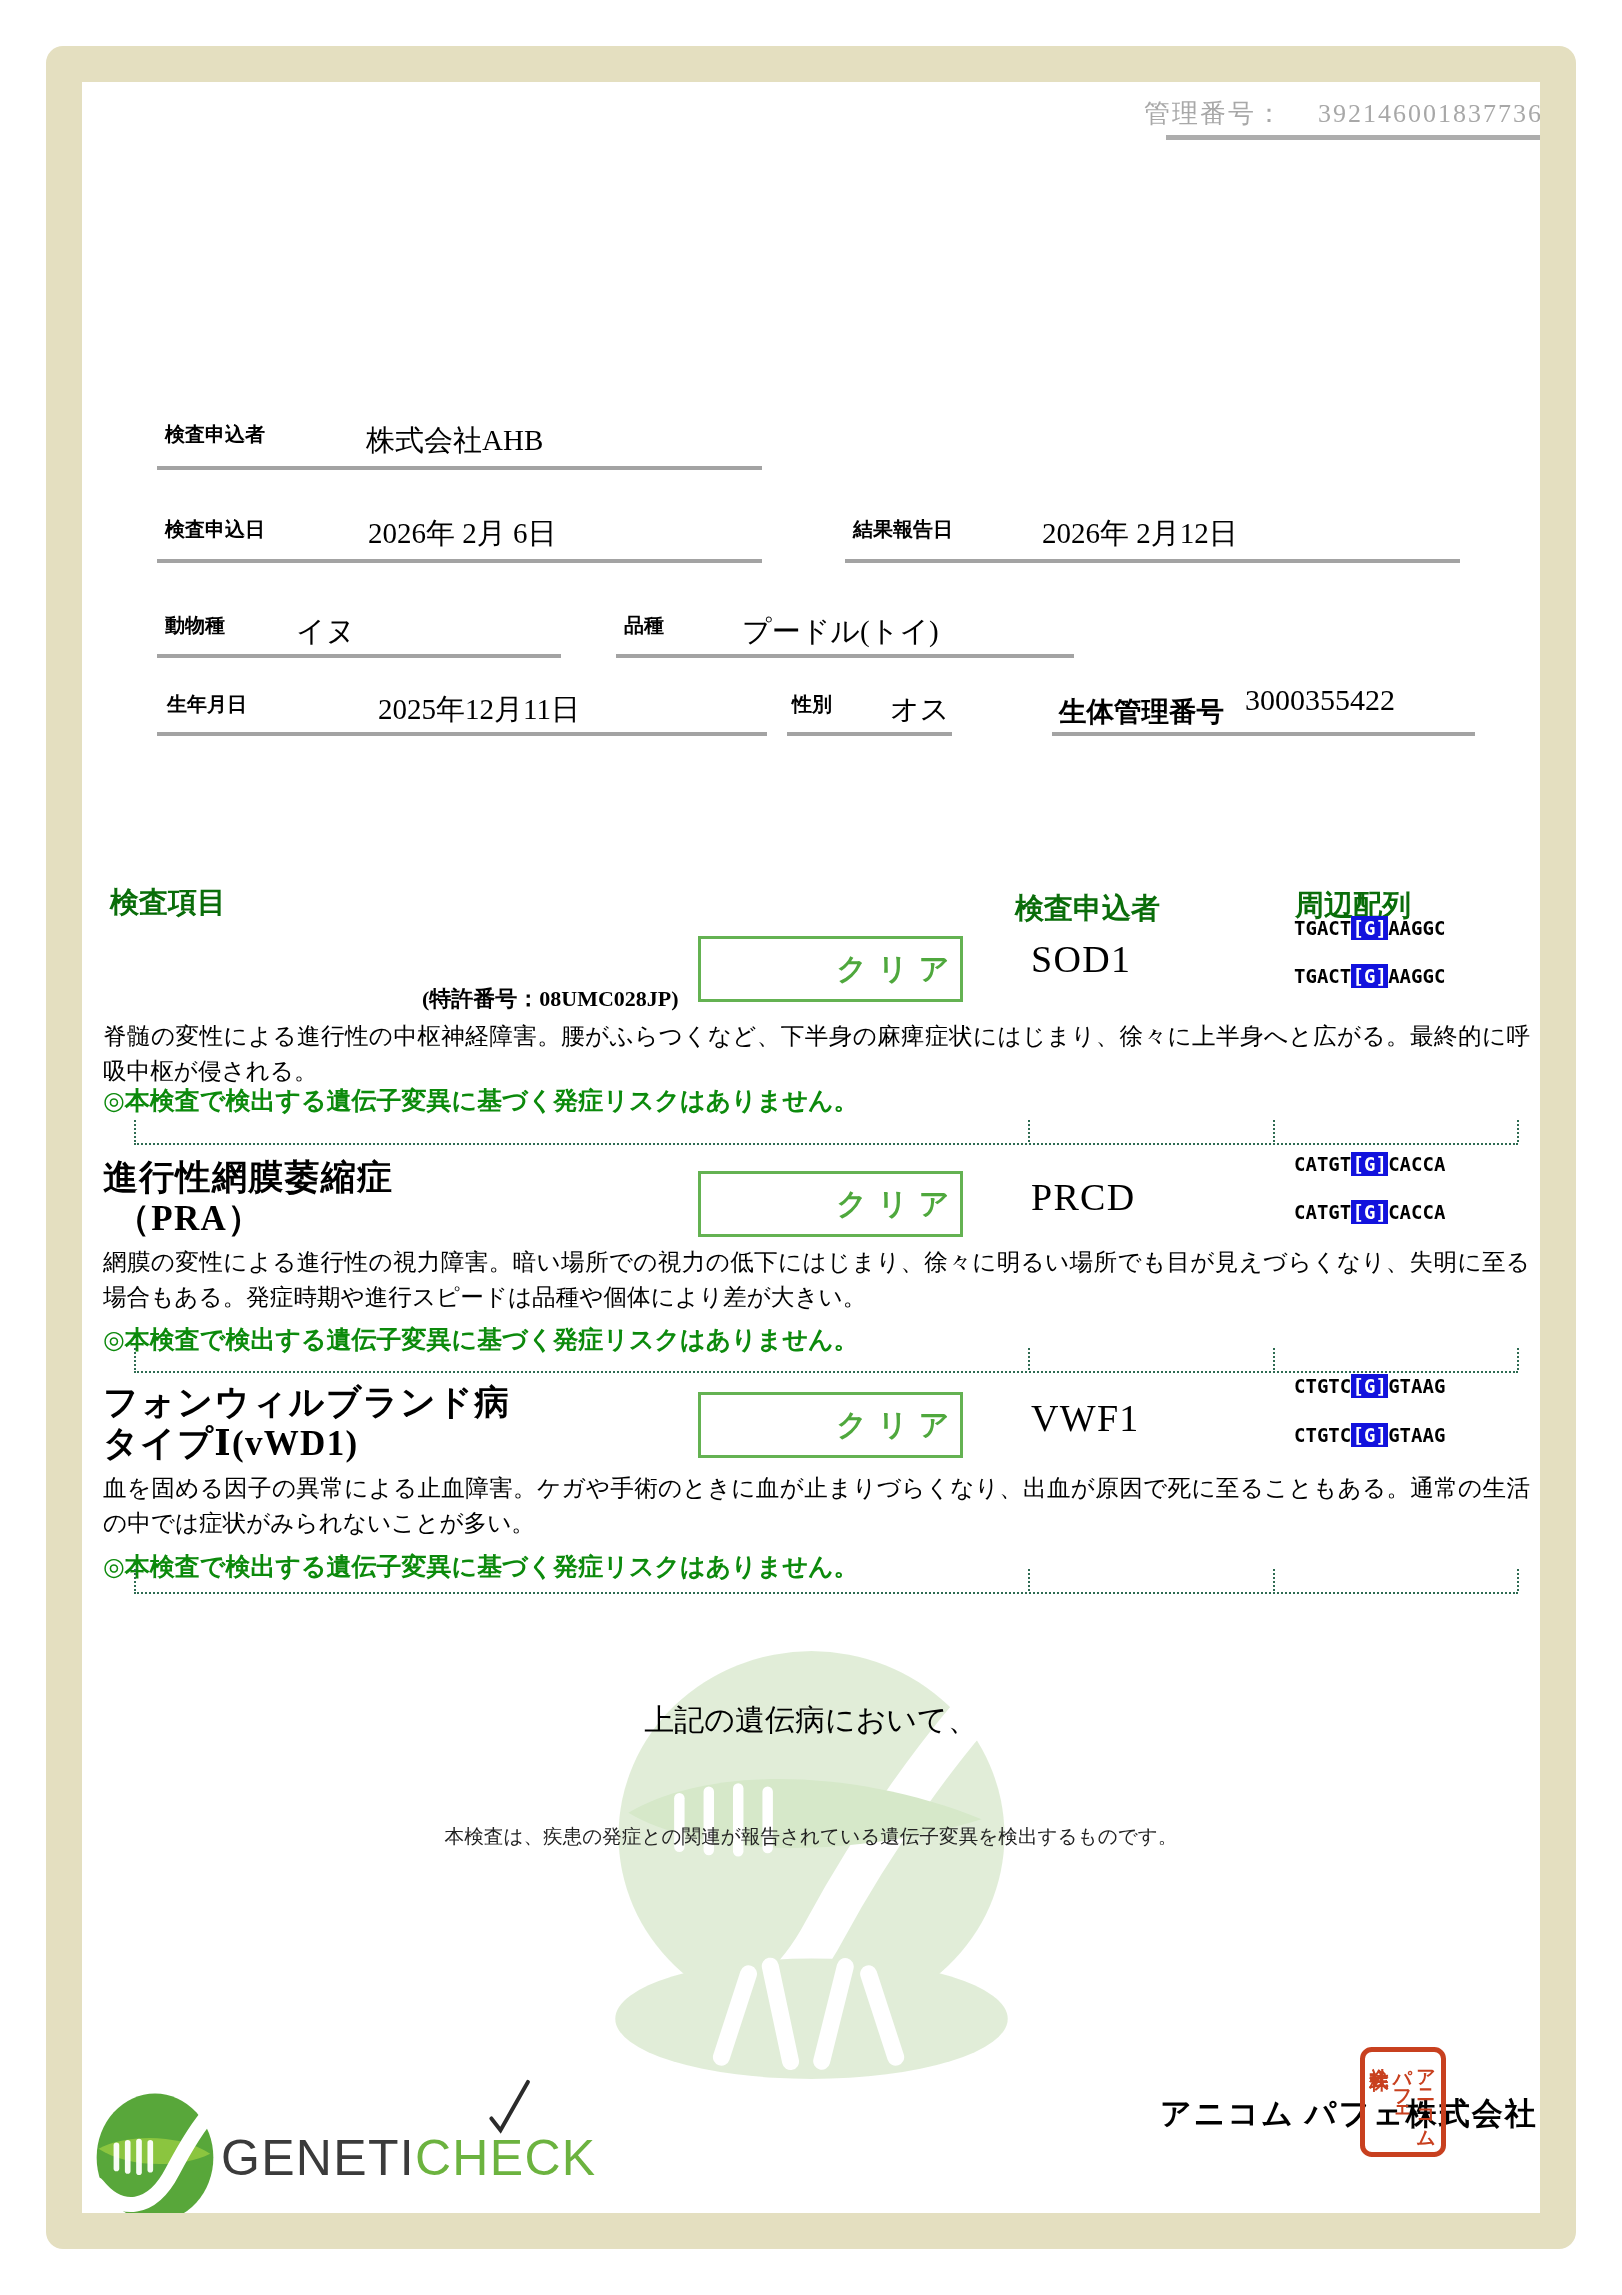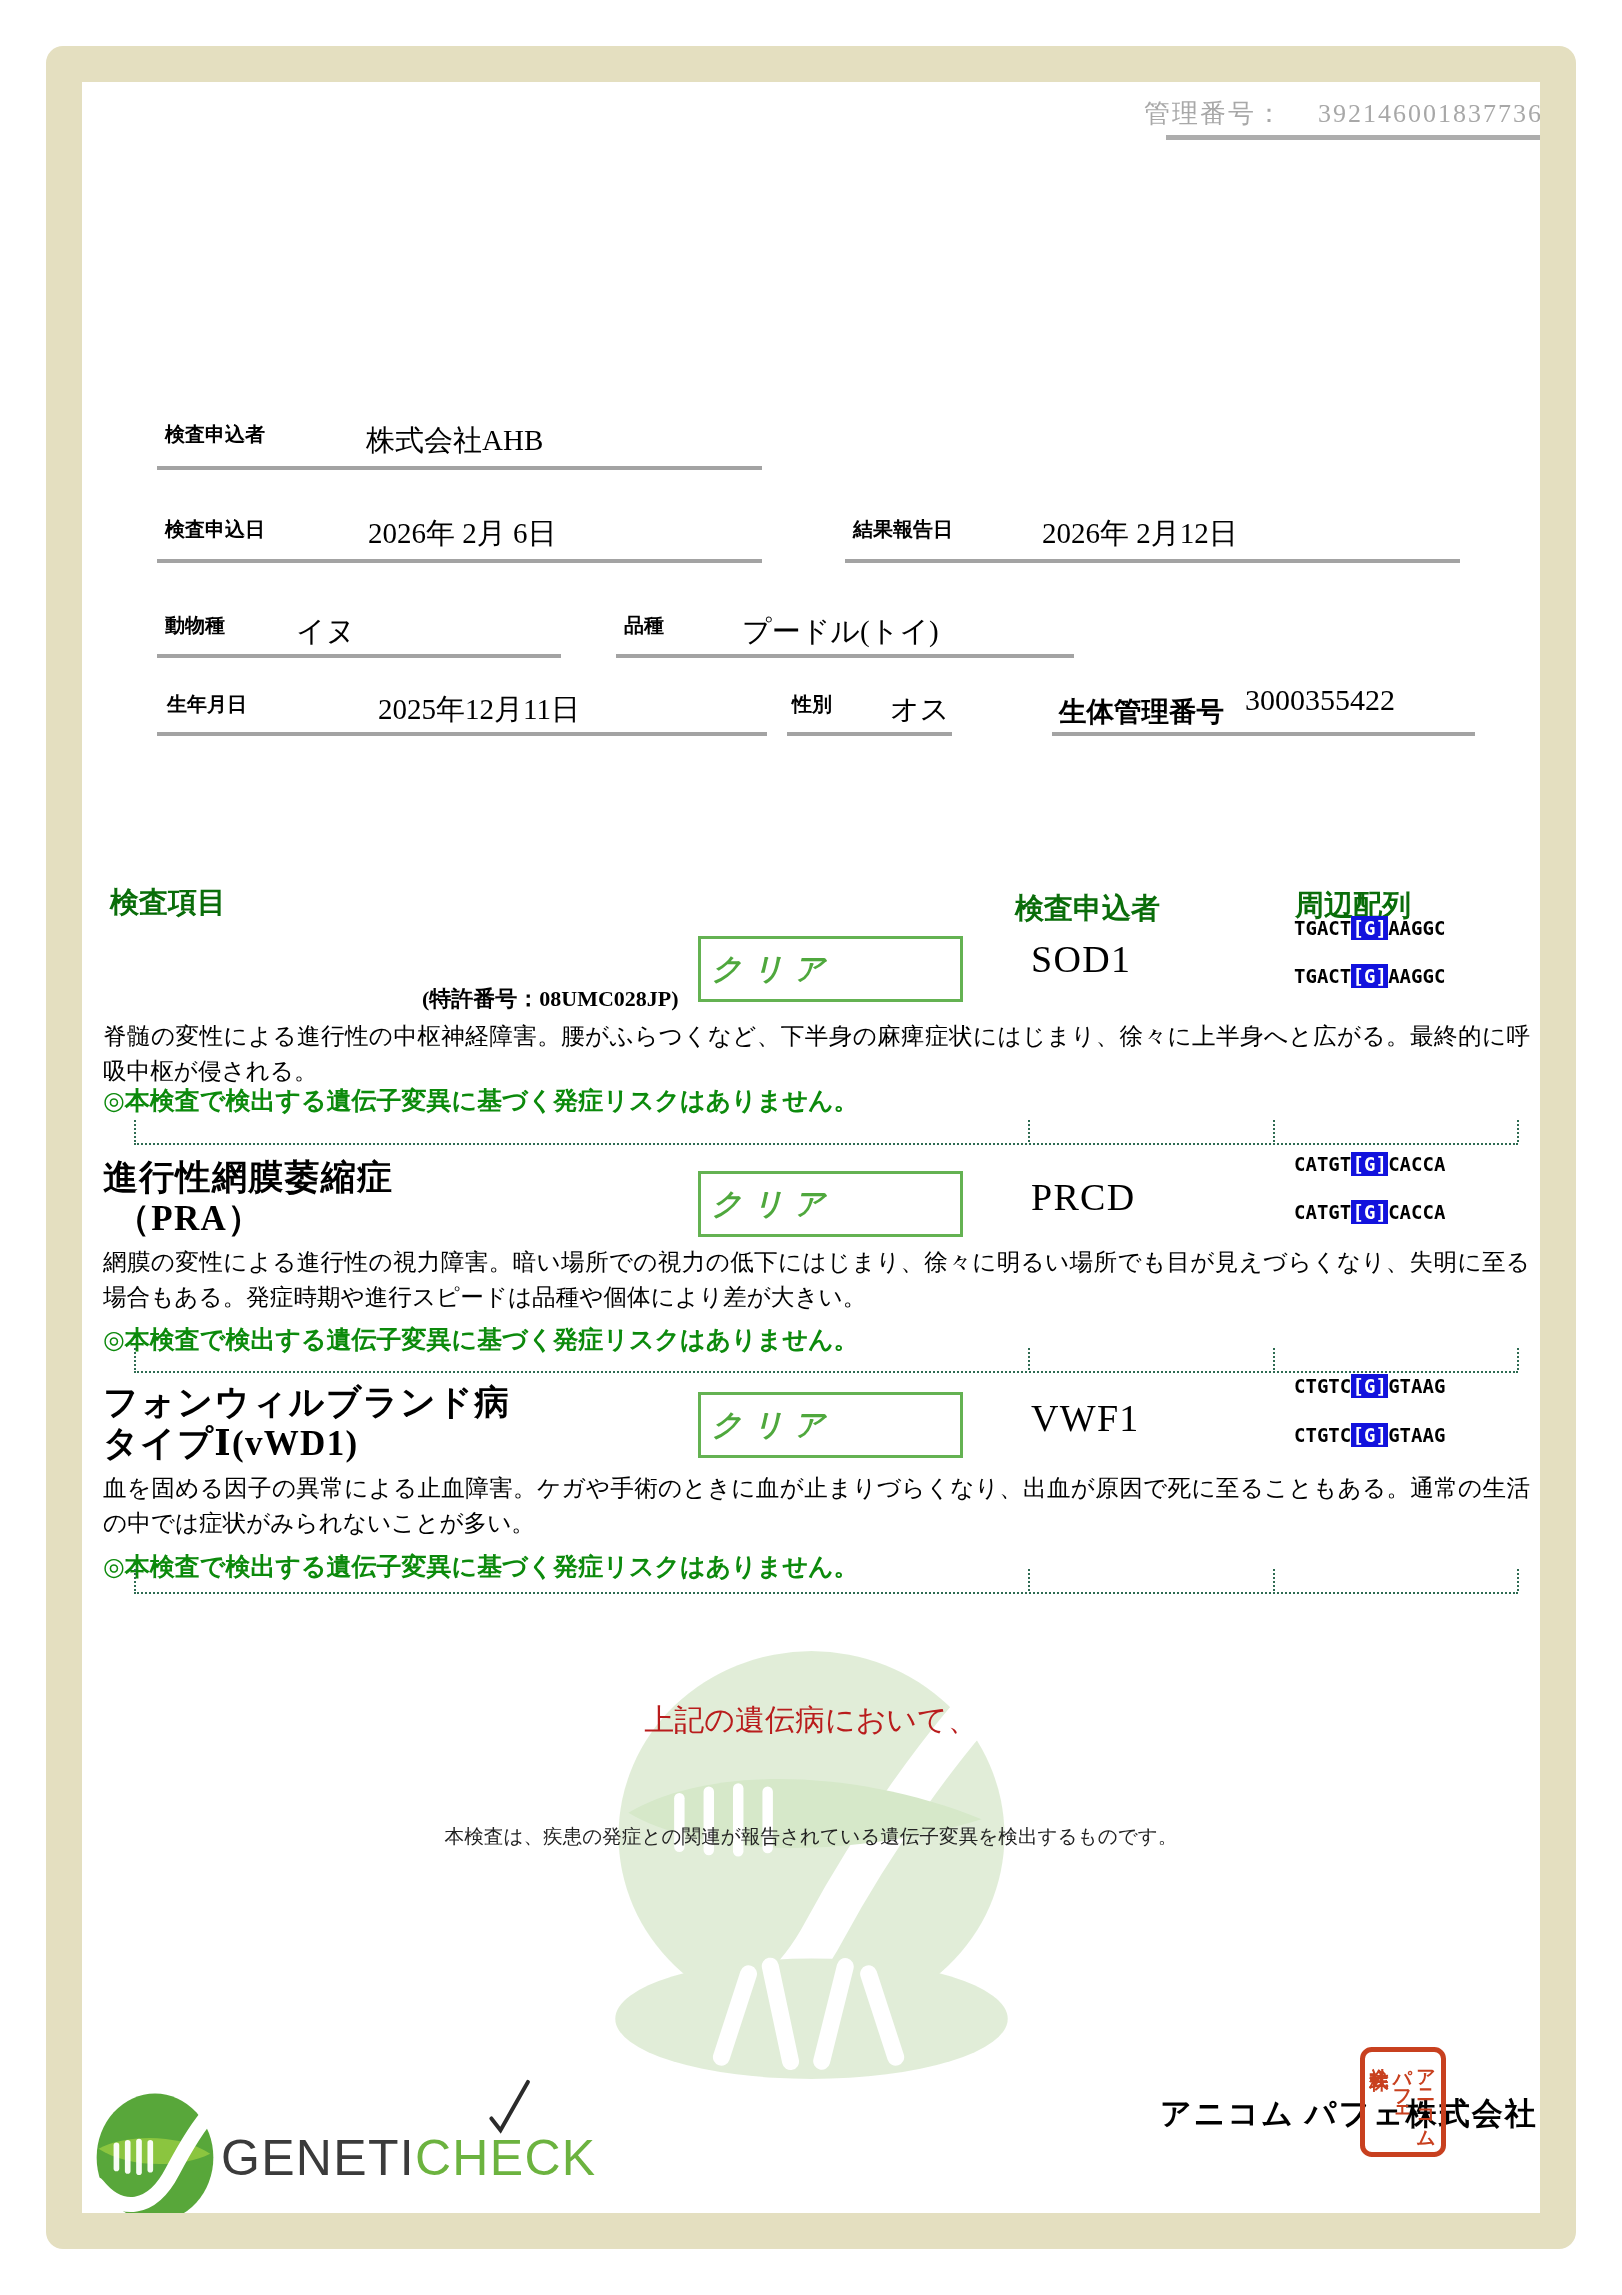--- a/index.html
+++ b/index.html
@@ -23,34 +23,34 @@
   .flabel{position:absolute;font-size:20px;font-weight:bold;white-space:nowrap;}
   .flabel.small{font-size:27.5px;}
   .fvalue{position:absolute;font-size:29px;white-space:nowrap;}
   .frule{position:absolute;height:3.9px;background:#a3a3a3;}
   
   .thead{position:absolute;font-size:29px;font-weight:bold;color:#0a6d0a;white-space:nowrap;}
   
   .iname{position:absolute;font-size:35px;font-weight:bold;letter-spacing:1.3px;white-space:nowrap;}
   .ipatent{position:absolute;font-size:22px;font-weight:bold;white-space:nowrap;}
   .clearbox{position:absolute;width:259px;height:60px;border:3.9px solid #64b252;
-    display:flex;align-items:center;justify-content:flex-start;font-style:italic;}
+    display:flex;align-items:center;justify-content:flex-end;}
   .cleartxt{color:#4fa83d;font-size:30px;letter-spacing:10.5px;padding-left:10.5px;font-weight:bold;}
   .gene{position:absolute;font-size:38px;letter-spacing:1.3px;white-space:nowrap;text-align:center;}
   .seq{position:absolute;font-family:"DejaVu Sans Mono",monospace;font-size:19px;
     font-weight:bold;white-space:nowrap;letter-spacing:0;}
   .seq .hl{background:#1212dd;color:#fff;padding:0.7px 1.3px;}
   .idesc{position:absolute;width:1427px;font-size:23.6px;line-height:1.5;text-align:justify;}
   .irisk{position:absolute;font-family:"Liberation Sans","DejaVu Sans",sans-serif;
     font-size:25px;font-weight:bold;color:#0c8a0c;white-space:nowrap;}
   .rowline{position:absolute;width:1384px;height:23.6px;border-bottom:2.6px dotted #2e6b52;}
   .vstub{position:absolute;width:0;height:22px;border-left:2px dotted #2e6b52;}
   
   .sumline{position:absolute;left:0;right:0;text-align:center;
-    font-family:"Liberation Sans","DejaVu Sans",sans-serif;font-size:30px;color:#b91c1c;}
+    font-family:"Liberation Sans","DejaVu Sans",sans-serif;font-size:30px;color:#000000;}
   .sumnote{position:absolute;left:0;right:0;text-align:center;
     font-family:"Liberation Sans","DejaVu Sans",sans-serif;font-size:19.6px;color:#222;}
   
   .brand{position:absolute;left:92px;top:2091px;display:flex;align-items:center;z-index:2;}
   .brandtext{font-family:"Liberation Sans","DejaVu Sans",sans-serif;font-size:50px;
     letter-spacing:1.3px;margin-left:3px;white-space:nowrap;}
   .brand-dark{color:#3b3b3b;}
   .brand-green{color:#6cb33f;}
   .brandcheck{position:absolute;left:486px;top:2078px;z-index:3;}
   .company{position:absolute;left:1160px;top:2093px;font-size:31px;font-weight:bold;

